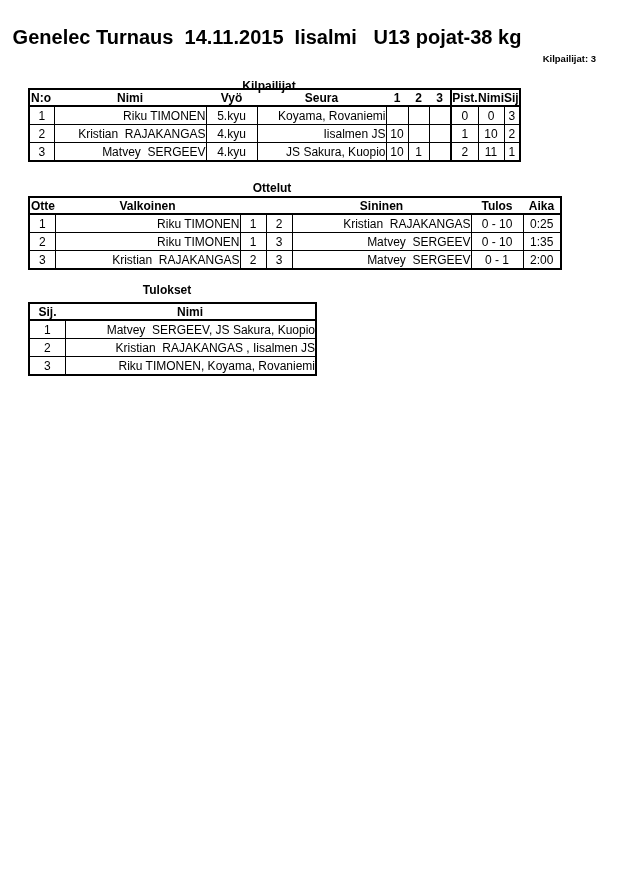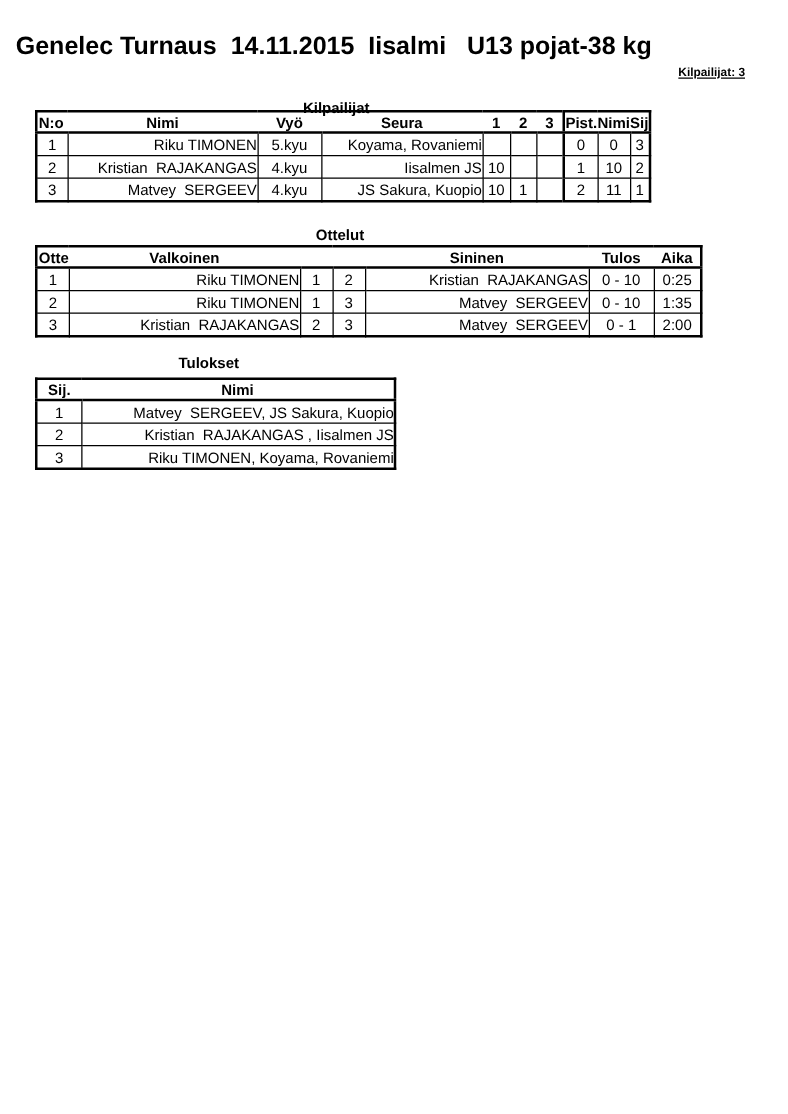--- a/index.html
+++ b/index.html
@@ -16,21 +16,20 @@
     top: 26px; left: 0; width: 534px;
     text-align: center;
     font-size: 20px; font-weight: bold;
     white-space: pre;
   }
   .competitor-count {
     position: absolute;
     top: 53px; right: 34px;
     font-size: 9.5px; font-weight: bold;
     white-space: pre;
-    text-decoration: underline;
   }
   .section-title {
     position: absolute;
     transform: translateX(-50%);
     font-size: 12px; font-weight: bold;
     white-space: pre;
   }
   #title-competitors { left: 233px; top: 79px; margin-left: 36px; }
   #title-matches     { left: 272px; top: 181px; text-align: right; }
   #title-results     { left: 167px; top: 283px; }

